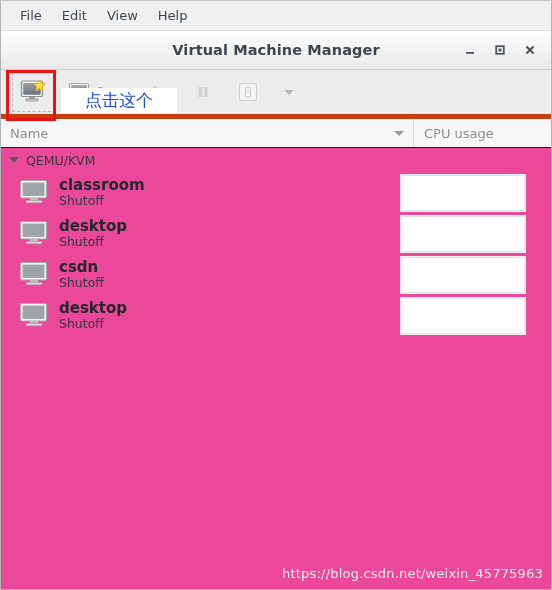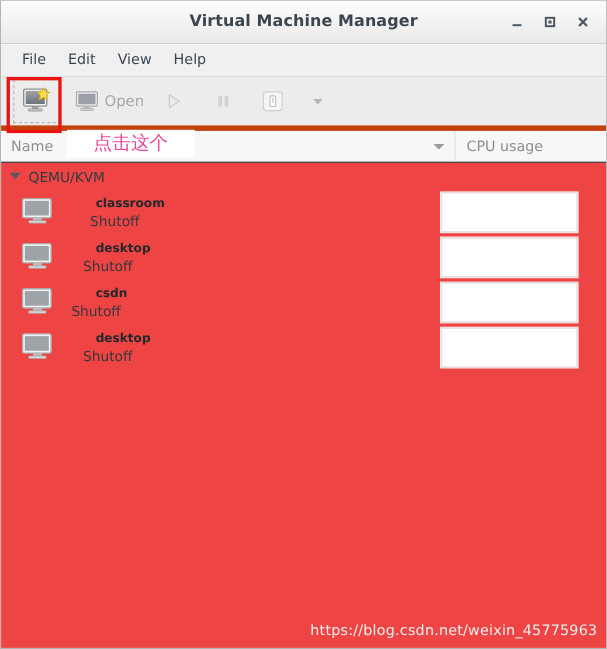--- a/index.html
+++ b/index.html
@@ -111,24 +111,24 @@
     position: absolute;
     left: 5px; top: 69px;
     width: 50px; height: 51px;
     box-sizing: border-box;
     border: 3px solid #ee1111;
     pointer-events: none;
     z-index: 40;
   }
   #annot-text {
     position: absolute;
-    left: 60px; top: 117px;
+    left: 60px; top: 87px;
     width: 116px; height: 25px;
     background: #ffffff;
-    color: #ec4899;
+    color: #1d4ed8;
     font-size: 17px;
     line-height: 25px;
     text-align: center;
     z-index: 41;
     font-family: "DejaVu Sans", "Liberation Sans", sans-serif;
     white-space: nowrap;
   }
 
   
   #colheaders {
@@ -159,24 +159,23 @@
     color: #8e8e8e;
   }
   .sort-caret { width: 0; height: 0;
     border-left: 5px solid transparent;
     border-right: 5px solid transparent;
     border-top: 5px solid #9a9a9a; }
 
   
   #vmlist {
     flex: 1 1 auto;
-    background: #ef4444;
+    background: #ec4899;
     overflow: hidden;
     position: relative;
-    text-align: center;
   }
   #group-row {
     height: 24px;
     display: flex;
     align-items: center;
     padding-left: 8px;
     gap: 7px;
   }
   .expander { width: 0; height: 0;
     border-left: 5px solid transparent;
@@ -185,21 +184,21 @@
   #group-label { font-size: 12.5px; color: #333b42; }
 
   .vm-row {
     height: 41px;
     display: flex;
     align-items: center;
     position: relative;
   }
   .vm-icon-wrap { width: 38px; margin-left: 18px; display:flex; align-items:center; }
   .vm-texts { margin-left: 2px; display: flex; flex-direction: column; justify-content: center; }
-  .vm-name { font-size: 11px; font-weight: bold; color: #22282d; line-height: 16px; margin-left: 28px; }
+  .vm-name { font-size: 15px; font-weight: bold; color: #22282d; line-height: 16px; }
   .vm-state { font-size: 12.5px; color: #35393d; line-height: 16px; }
   .cpu-spark {
     position: absolute;
     right: 26px;
     width: 124px; height: 36px;
     box-sizing: border-box;
     background: #ffffff;
     border: 1px solid #e2e2e2;
     outline: 1px solid #f3f3f3;
   }
@@ -213,47 +212,47 @@
     color: #ededed;
     letter-spacing: 0.2px;
     user-select: none;
   }
 </style>
 </head>
 <body>
 
 <div id="window">
 
+  <div id="menubar">
+    <div class="menu-item">File</div>
+    <div class="menu-item">Edit</div>
+    <div class="menu-item">View</div>
+    <div class="menu-item">Help</div>
+  </div>
+
   <div id="titlebar">
     <div id="title-text">Virtual Machine Manager</div>
     <div class="winbtns">
       <div class="winbtn">
         <svg width="14" height="14" viewBox="0 0 14 14">
           <rect x="3" y="9" width="8" height="1.8" fill="#4a5763"></rect>
         </svg>
       </div>
       <div class="winbtn">
         <svg width="14" height="14" viewBox="0 0 14 14">
           <rect x="3.2" y="3.2" width="7.6" height="7.6" fill="none" stroke="#4a5763" stroke-width="1.8"></rect>
           <rect x="5.6" y="5.6" width="2.8" height="2.8" fill="#4a5763"></rect>
         </svg>
       </div>
       <div class="winbtn">
         <svg width="14" height="14" viewBox="0 0 14 14">
           <path d="M3.4 3.4 L10.6 10.6 M10.6 3.4 L3.4 10.6" stroke="#4a5763" stroke-width="2.1" stroke-linecap="butt"></path>
         </svg>
       </div>
     </div>
-  </div>
-
-  <div id="menubar">
-    <div class="menu-item">File</div>
-    <div class="menu-item">Edit</div>
-    <div class="menu-item">View</div>
-    <div class="menu-item">Help</div>
   </div>
 
   <div id="toolbar">
 
     <div id="newvm-btn">
       <svg width="30" height="26" viewBox="0 0 30 26">
         <rect x="2.5" y="2" width="21" height="15.5" rx="1.5" fill="#f2f2f2" stroke="#8d8d8d" stroke-width="1.2"></rect>
         <rect x="4.5" y="4" width="17" height="11.5" fill="#7e8288"></rect>
         <rect x="4.5" y="4" width="17" height="11.5" fill="url(#scr)"></rect>
         <defs>

